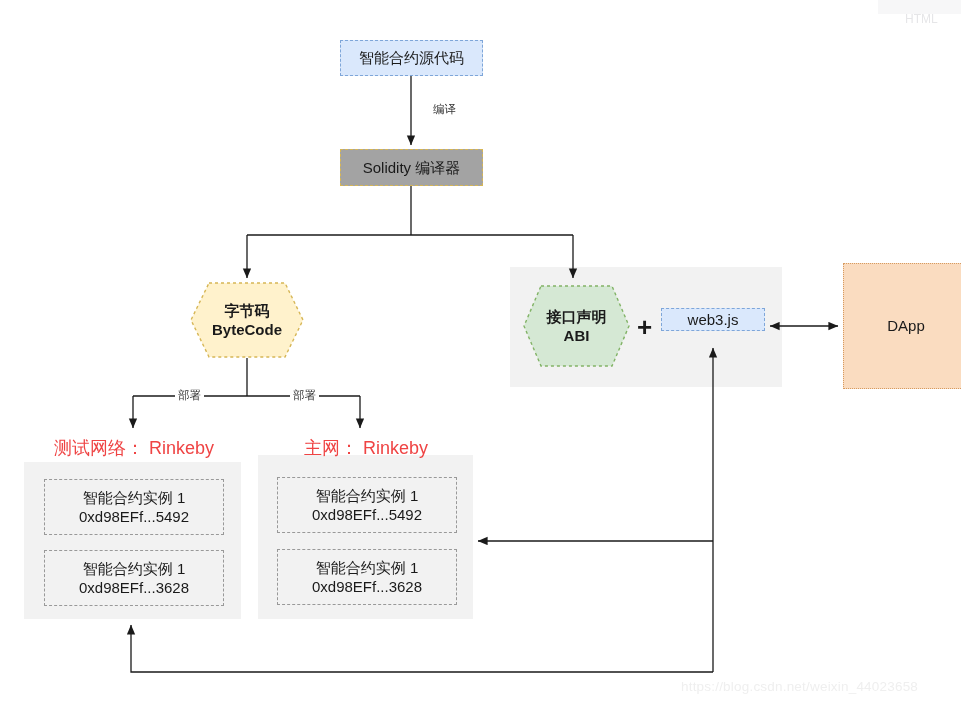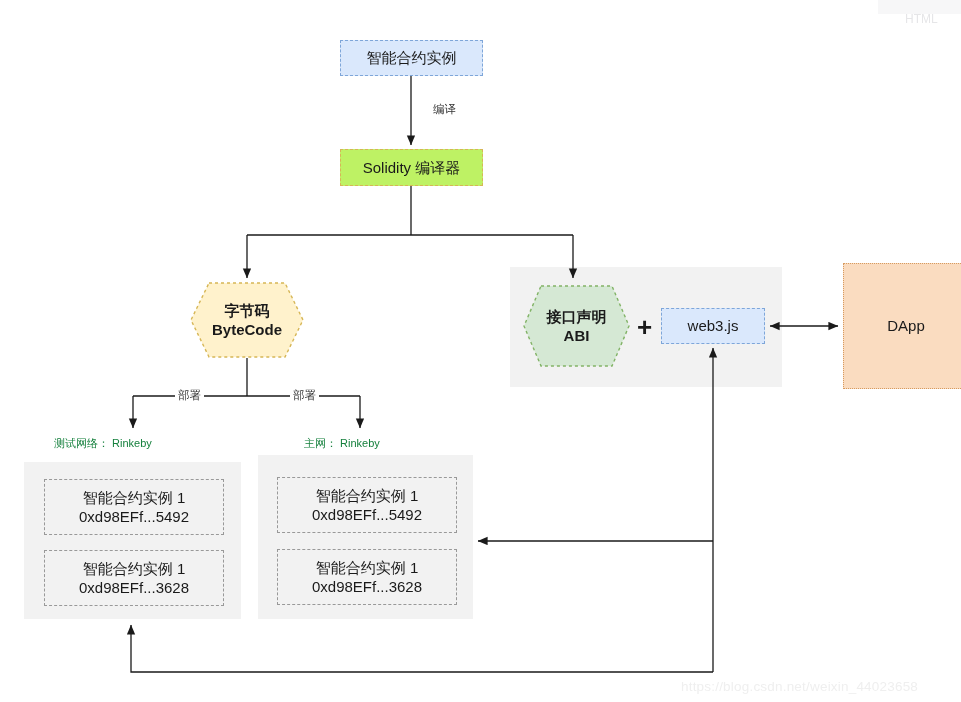--- a/index.html
+++ b/index.html
@@ -35,21 +35,21 @@
     text-align: center;
     line-height: 1.28;
     white-space: pre-line;
   }
   .box-blue {
     background: #dae8fc;
     border: 1px dashed #7ea6d9;
     font-size: 15px;
   }
   .box-yellow {
-    background: #bef264;
+    background: #a3a3a3;
     border: 1px dashed #d6b656;
     font-size: 15px;
   }
   .box-orange {
     background: #fadcc0;
     border: 1px dotted #d79b60;
     font-size: 15px;
   }
   .box-instance {
     background: transparent;
@@ -89,22 +89,22 @@
     position: absolute;
     background: #ffffff;
     font-size: 11.5px;
     color: #333333;
     padding: 0 3px;
     white-space: nowrap;
     line-height: 1;
   }
   .plain-label {
     position: absolute;
-    font-size: 11px;
-    color: #15803d;
+    font-size: 18px;
+    color: #ef4444;
     white-space: nowrap;
   }
   .plus-sign {
     position: absolute;
     font-size: 26px;
     font-weight: 700;
     color: #1a1a1a;
     line-height: 1;
   }
   .watermark {
@@ -164,21 +164,21 @@
 
       <path d="M713,672 L713,348" marker-end="url(#arrow)"></path>
 
       <path d="M713,541 L478,541" marker-end="url(#arrow)"></path>
 
       <path d="M713,672 L131,672 L131,625" marker-end="url(#arrow)"></path>
     </g>
   </svg>
 
   <div class="node box-blue" style="left:340px;top:40px;width:143px;height:36px;">
-    <span>智能合约实例</span>
+    <span>智能合约源代码</span>
   </div>
 
   <div class="edge-label" style="left:393px;top:104px;margin-left:37px;">编译</div>
 
   <div class="node box-yellow" style="left:340px;top:149px;width:143px;height:37px;">
     <span>Solidity 编译器</span>
   </div>
 
   <div class="hex-wrap" style="left:190px;top:282px;width:114px;height:76px;">
     <svg class="hex-shape" viewBox="0 0 114 76" preserveAspectRatio="none">
@@ -191,21 +191,21 @@
   <div class="hex-wrap" style="left:523px;top:285px;width:107px;height:82px;">
     <svg class="hex-shape" viewBox="0 0 107 82" preserveAspectRatio="none">
       <polygon points="18,1 89,1 106,41 89,81 18,81 1,41" fill="#d5e8d4" stroke="#82b366" stroke-width="1.4" stroke-dasharray="3,3"></polygon>
     </svg>
     <span class="hex-label">接口声明
 ABI</span>
   </div>
 
   <div class="plus-sign" style="left:637px;top:314px;">+</div>
 
-  <div class="node box-blue" style="left:661px;top:308px;width:104px;height:36px;">
+  <div class="node box-blue" style="left:661px;top:308px;width:104px;height:23px;">
     <span>web3.js</span>
   </div>
 
   <div class="node box-orange" style="left:843px;top:263px;width:126px;height:126px;">
     <span>DApp</span>
   </div>
 
   <div class="edge-label" style="left:175px;top:390px;">部署</div>
   <div class="edge-label" style="left:290px;top:390px;">部署</div>
 

